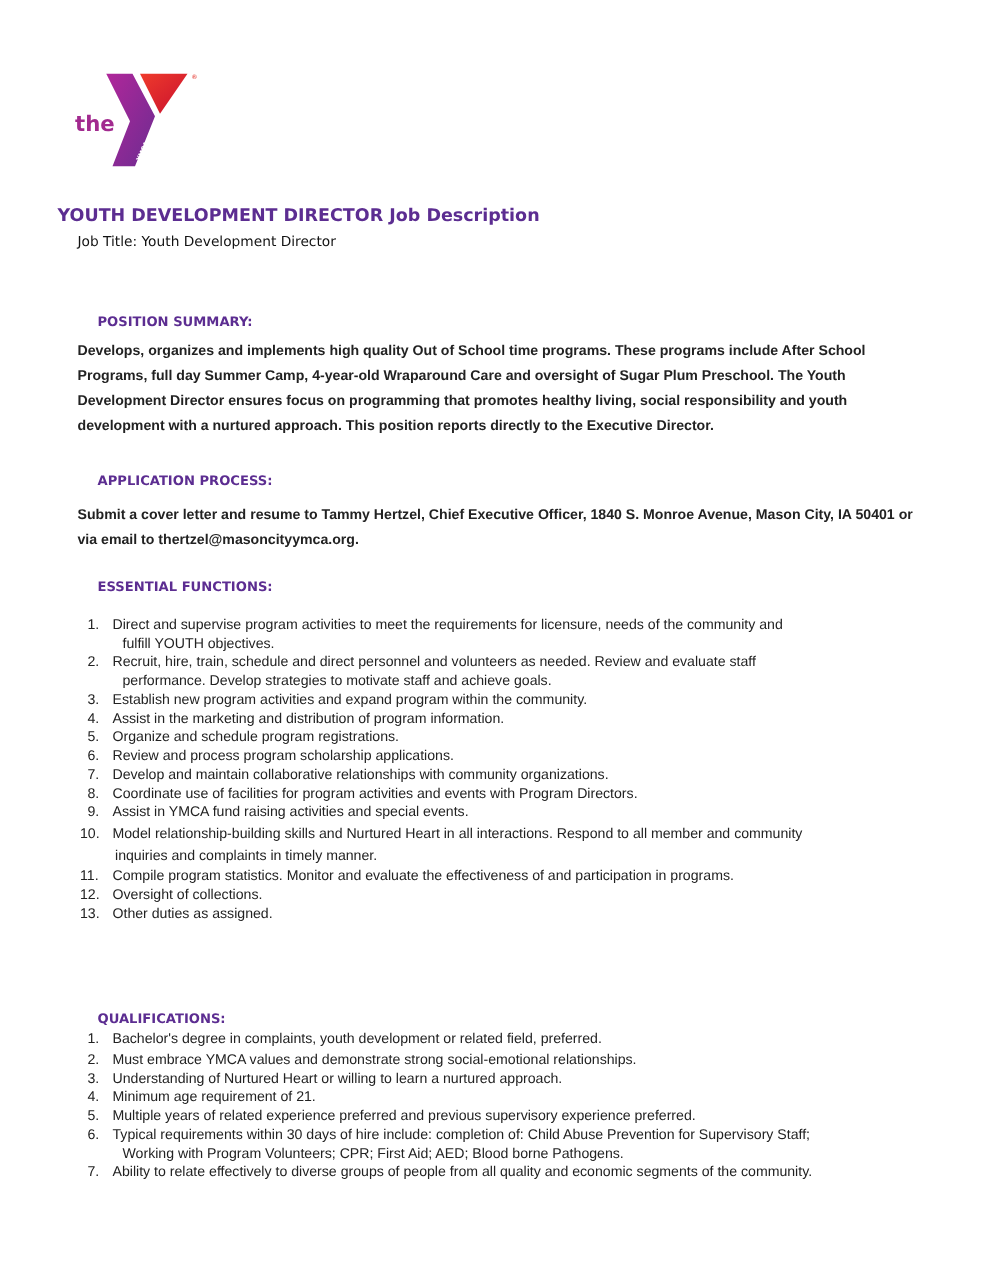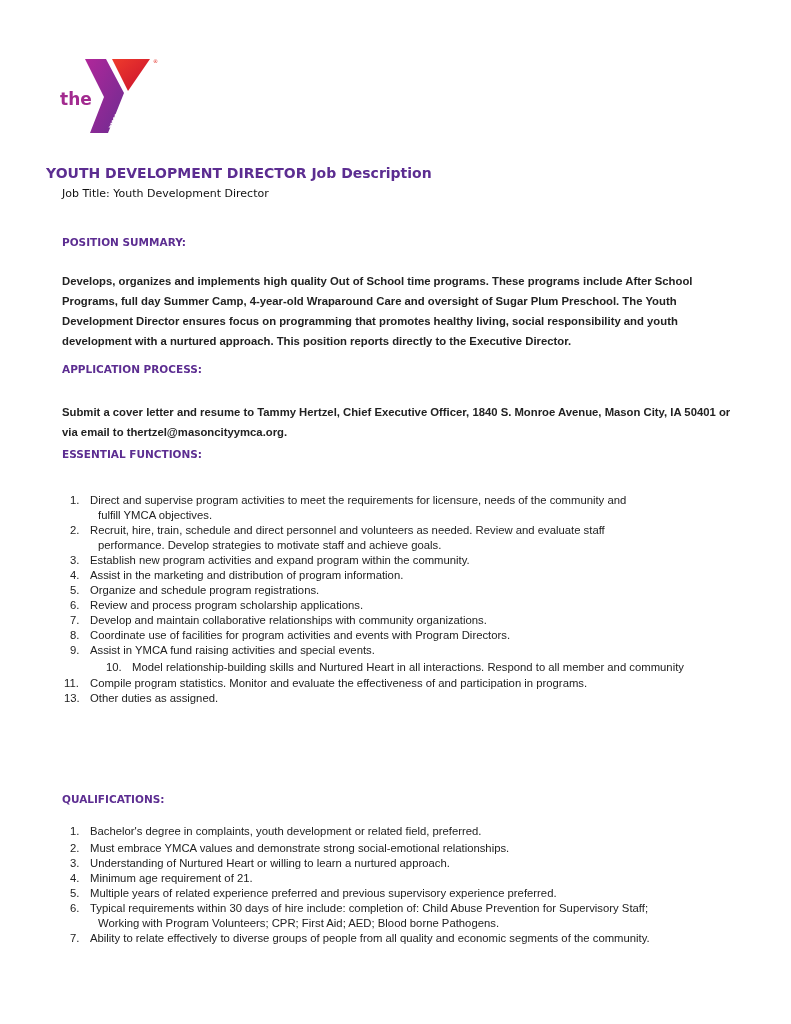--- a/index.html
+++ b/index.html
@@ -11,39 +11,39 @@
   .title {
     position: absolute; left: 46px; top: 165px; margin: 0;
     font-family: "DejaVu Sans", sans-serif; font-weight: bold; font-size: 14px;
     color: #5c2d91; letter-spacing: 0; white-space: nowrap;
   }
   .jobtitle {
     position: absolute; left: 62px; top: 187px; font-size: 11px; white-space: nowrap;
   }
   .jobtitle b { font-weight: normal; }
   .heading {
-    position: absolute; left: 62px; margin: 0; font-family: "DejaVu Sans", sans-serif;
+    position: absolute; left: 62px; margin: 16px; font-family: "DejaVu Sans", sans-serif;
     font-weight: bold; font-size: 10.5px; color: #5c2d91; white-space: nowrap;
   }
   .para {
     position: absolute; left: 62px; width: 670px; margin: 0;
     font-family: "Liberation Sans", sans-serif; font-size: 11.3px; line-height: 20px;
     color: #222;
     font-weight: bold;
   }
   ol.list {
     position: absolute; left: 62px; width: 680px; margin: 0; padding: 0; list-style: none;
     font-family: "Liberation Sans", sans-serif; font-size: 11.3px; color: #222;
   }
   ol.list li { position: relative; padding-left: 28px; line-height: 15px; }
   ol.list li .num { position: absolute; left: 8px; }
   ol.list li.two-digit .num { left: 2px; }
   ol.list li .txt { display: block; text-indent: 0; }
   ol.list li .cont { display: block; padding-left: 0; }
-  .ef li.tall { line-height: 18px; margin-left: 42px; }
+  .ef li.tall { line-height: 18px; }
 </style>
 </head>
 <body>
 
 <div class="logo">
   <svg width="100" height="78" viewBox="0 0 100 78">
     <defs>
       <linearGradient id="pg" x1="0" y1="0" x2="1" y2="1">
         <stop offset="0" stop-color="#b0279a"></stop>
         <stop offset="1" stop-color="#6d2c91"></stop>
@@ -71,21 +71,21 @@
 <p class="para" style="top:271px;">Develops, organizes and implements high quality Out of School time programs. These programs include After School Programs, full day Summer Camp, 4-year-old Wraparound Care and oversight of Sugar Plum Preschool. The Youth Development Director ensures focus on programming that promotes healthy living, social responsibility and youth development with a nurtured approach. This position reports directly to the Executive Director.</p>
 
 <h2 class="heading" style="top:363px;">APPLICATION PROCESS:</h2>
 <p class="para" style="top:402px;">Submit a cover letter and resume to Tammy Hertzel, Chief Executive Officer, 1840 S. Monroe Avenue, Mason City, IA 50401 or via email to thertzel@masoncityymca.org.</p>
 
 <h2 class="heading" style="top:448px;">ESSENTIAL FUNCTIONS:</h2>
 <ol class="list ef" style="top:493px;">
   <li>
       <span class="num">1.</span>
       <span class="txt">Direct and supervise program activities to meet the requirements for licensure, needs of the community and</span>
-      <span class="cont" style="padding-left:8px">fulfill YMCA objectives.</span>
+      <span class="cont" style="padding-left:8px">fulfill YOUTH objectives.</span>
     </li>
   <li>
       <span class="num">2.</span>
       <span class="txt">Recruit, hire, train, schedule and direct personnel and volunteers as needed. Review and evaluate staff</span>
       <span class="cont" style="padding-left:8px">performance. Develop strategies to motivate staff and achieve goals.</span>
     </li>
   <li>
       <span class="num">3.</span>
       <span class="txt">Establish new program activities and expand program within the community.</span>
     </li>
@@ -109,24 +109,29 @@
       <span class="num">8.</span>
       <span class="txt">Coordinate use of facilities for program activities and events with Program Directors.</span>
     </li>
   <li>
       <span class="num">9.</span>
       <span class="txt">Assist in YMCA fund raising activities and special events.</span>
     </li>
   <li class="two-digit tall">
       <span class="num">10.</span>
       <span class="txt">Model relationship-building skills and Nurtured Heart in all interactions. Respond to all member and community</span>
+      <span class="cont" style="padding-left:2px">inquiries and complaints in timely manner.</span>
     </li>
   <li class="two-digit">
       <span class="num">11.</span>
       <span class="txt">Compile program statistics. Monitor and evaluate the effectiveness of and participation in programs.</span>
+    </li>
+  <li class="two-digit">
+      <span class="num">12.</span>
+      <span class="txt">Oversight of collections.</span>
     </li>
   <li class="two-digit">
       <span class="num">13.</span>
       <span class="txt">Other duties as assigned.</span>
     </li>
 </ol>
 
 <h2 class="heading" style="top:793px;">QUALIFICATIONS:</h2>
 <ol class="list" style="top:823px;">
   <li style="line-height:17px">

